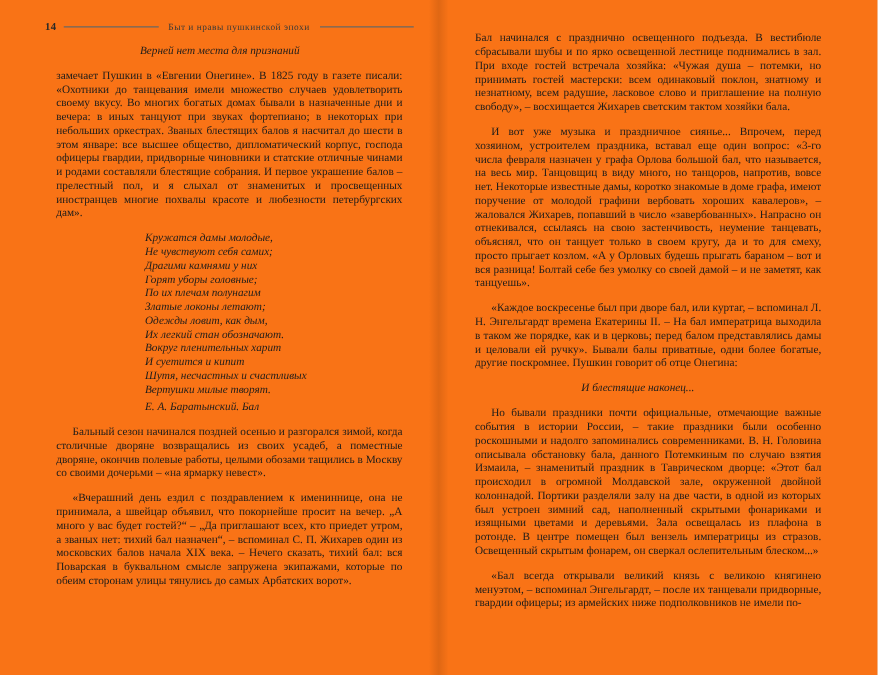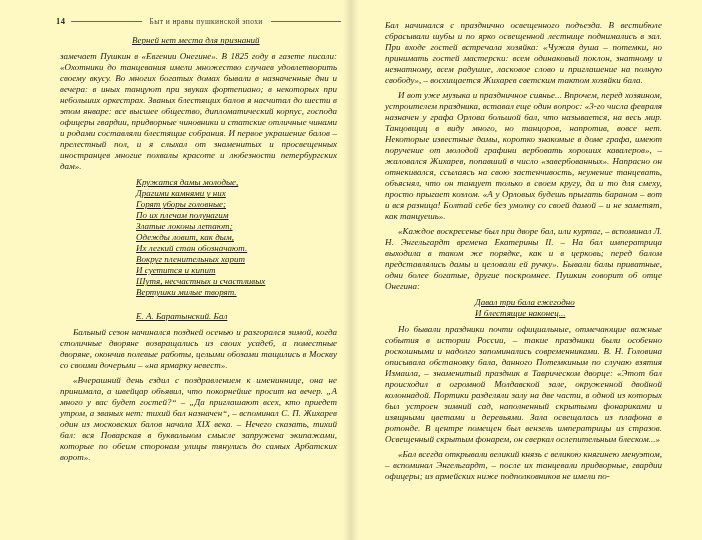--- a/index.html
+++ b/index.html
@@ -11,24 +11,23 @@
     width: 702px;
     height: 540px;
     overflow: hidden;
     font-family: "Liberation Serif", "DejaVu Serif", serif;
     color: #1e1d1b;
   }
   .spread {
     position: relative;
     width: 702px;
     height: 540px;
-    background: #fef9c3;
+    background: #f97316;
     display: flex;
     box-sizing: border-box;
-    padding-left: 20px;
   }
   .gutter-shadow {
     position: absolute;
     left: 343px;
     top: 0;
     width: 16px;
     height: 540px;
     background: linear-gradient(to right, rgba(0,0,0,0) 0%, rgba(0,0,0,0.10) 50%, rgba(0,0,0,0) 100%);
     pointer-events: none;
   }
@@ -65,39 +64,37 @@
     padding: 0 2px;
     text-align: right;
   }
 
   .page-body {
     font-size: 9px;
     line-height: 11px;
     text-align: justify;
   }
   .para {
-    margin: 4px;
+    margin: 9px;
     text-indent: 13px;
-    font-style: italic;
   }
   .para.noindent { text-indent: 0; }
 
   .verse {
     font-style: italic;
     text-align: left;
     margin-top: 5px;
     margin-bottom: 5px;
-    text-decoration: underline;
   }
   .verse.epigraph   { margin-left: 76px; margin-top: 0; }
   .verse.poem       { margin-left: 80px; }
   .verse.quote-verse{ margin-left: 94px; }
   .verse-line { line-height: 11px; }
   .verse-attribution {
-    margin-top: 13px;
+    margin-top: 3px;
     font-style: italic;
   }
 </style>
 </head>
 <body>
 
 <div class="spread">
 
   <div class="page page-left">
     <div class="page-header">
@@ -106,20 +103,21 @@
       <span class="running-title">Быт и нравы пушкинской эпохи</span>
       <span class="header-rule"></span>
     </div>
     <div class="page-body" id="left-body">
         <div class="verse epigraph">
           <div class="verse-line">Верней нет места для признаний</div>
         </div>
         <p class="para noindent">замечает Пушкин в «Евгении Онегине». В 1825 году в газете писали: «Охотники до танцевания имели множество случаев удовлетворить своему вкусу. Во многих богатых домах бывали в назначенные дни и вечера: в иных танцуют при звуках фортепиано; в некоторых при небольших оркестрах. Званых блестящих балов я насчитал до шести в этом январе: все высшее общество, дипломатический корпус, господа офицеры гвардии, придворные чиновники и статские отличные чинами и родами составляли блестящие собрания. И первое украшение балов – прелестный пол, и я слыхал от знаменитых и просвещенных иностранцев многие похвалы красоте и любезности петербургских дам».</p>
         <div class="verse poem">
           <div class="verse-line">Кружатся дамы молодые,</div>
+          <div class="verse-line">Не чувствуют себя самих;</div>
           <div class="verse-line">Драгими камнями у них</div>
           <div class="verse-line">Горят уборы головные;</div>
           <div class="verse-line">По их плечам полунагим</div>
           <div class="verse-line">Златые локоны летают;</div>
           <div class="verse-line">Одежды ловит, как дым,</div>
           <div class="verse-line">Их легкий стан обозначают.</div>
           <div class="verse-line">Вокруг пленительных харит</div>
           <div class="verse-line">И суетится и кипит</div>
           <div class="verse-line">Шутя, несчастных и счастливых</div>
           <div class="verse-line">Вертушки милые творят.</div>
@@ -129,21 +127,20 @@
         <p class="para">«Вчерашний день ездил с поздравлением к имениннице, она не принимала, а швейцар объявил, что покорнейше просит на вечер. „А много у вас будет гостей?“ – „Да приглашают всех, кто приедет утром, а званых нет: тихий бал назначен“, – вспоминал С. П. Жихарев один из московских балов начала XIX века. – Нечего сказать, тихий бал: вся Поварская в буквальном смысле запружена экипажами, которые по обеим сторонам улицы тянулись до самых Арбатских ворот».</p>
       </div>
   </div>
 
   <div class="page page-right">
     <div class="page-body" id="right-body">
         <p class="para noindent">Бал начинался с празднично освещенного подъезда. В вестибюле сбрасывали шубы и по ярко освещенной лестнице поднимались в зал. При входе гостей встречала хозяйка: «Чужая душа – потемки, но принимать гостей мастерски: всем одинаковый поклон, знатному и незнатному, всем радушие, ласковое слово и приглашение на полную свободу», – восхищается Жихарев светским тактом хозяйки бала.</p>
         <p class="para">И вот уже музыка и праздничное сиянье... Впрочем, перед хозяином, устроителем праздника, вставал еще один вопрос: «3-го числа февраля назначен у графа Орлова большой бал, что называется, на весь мир. Танцовщиц в виду много, но танцоров, напротив, вовсе нет. Некоторые известные дамы, коротко знакомые в доме графа, имеют поручение от молодой графини вербовать хороших кавалеров», – жаловался Жихарев, попавший в число «завербованных». Напрасно он отнекивался, ссылаясь на свою застенчивость, неумение танцевать, объяснял, что он танцует только в своем кругу, да и то для смеху, просто прыгает козлом. «А у Орловых будешь прыгать бараном – вот и вся разница! Болтай себе без умолку со своей дамой – и не заметят, как танцуешь».</p>
         <p class="para">«Каждое воскресенье был при дворе бал, или куртаг, – вспоминал Л. Н. Энгельгардт времена Екатерины II. – На бал императрица выходила в таком же порядке, как и в церковь; перед балом представлялись дамы и целовали ей ручку». Бывали балы приватные, одни более богатые, другие поскромнее. Пушкин говорит об отце Онегина:</p>
         <div class="verse quote-verse">
-          <div class="verse-line">Давал три бала ежегодно</div>
           <div class="verse-line">И блестящие наконец...</div>
         </div>
         <p class="para">Но бывали праздники почти официальные, отмечающие важные события в истории России, – такие праздники были особенно роскошными и надолго запоминались современниками. В. Н. Головина описывала обстановку бала, данного Потемкиным по случаю взятия Измаила, – знаменитый праздник в Таврическом дворце: «Этот бал происходил в огромной Молдавской зале, окруженной двойной колоннадой. Портики разделяли залу на две части, в одной из которых был устроен зимний сад, наполненный скрытыми фонариками и изящными цветами и деревьями. Зала освещалась из плафона в ротонде. В центре помещен был вензель императрицы из стразов. Освещенный скрытым фонарем, он сверкал ослепительным блеском...»</p>
         <p class="para">«Бал всегда открывали великий князь с великою княгинею менуэтом, – вспоминал Энгельгардт, – после их танцевали придворные, гвардии офицеры; из армейских ниже подполковников не имели по-</p>
       </div>
   </div>
 
   <div class="gutter-shadow"></div>
 </div>
 

